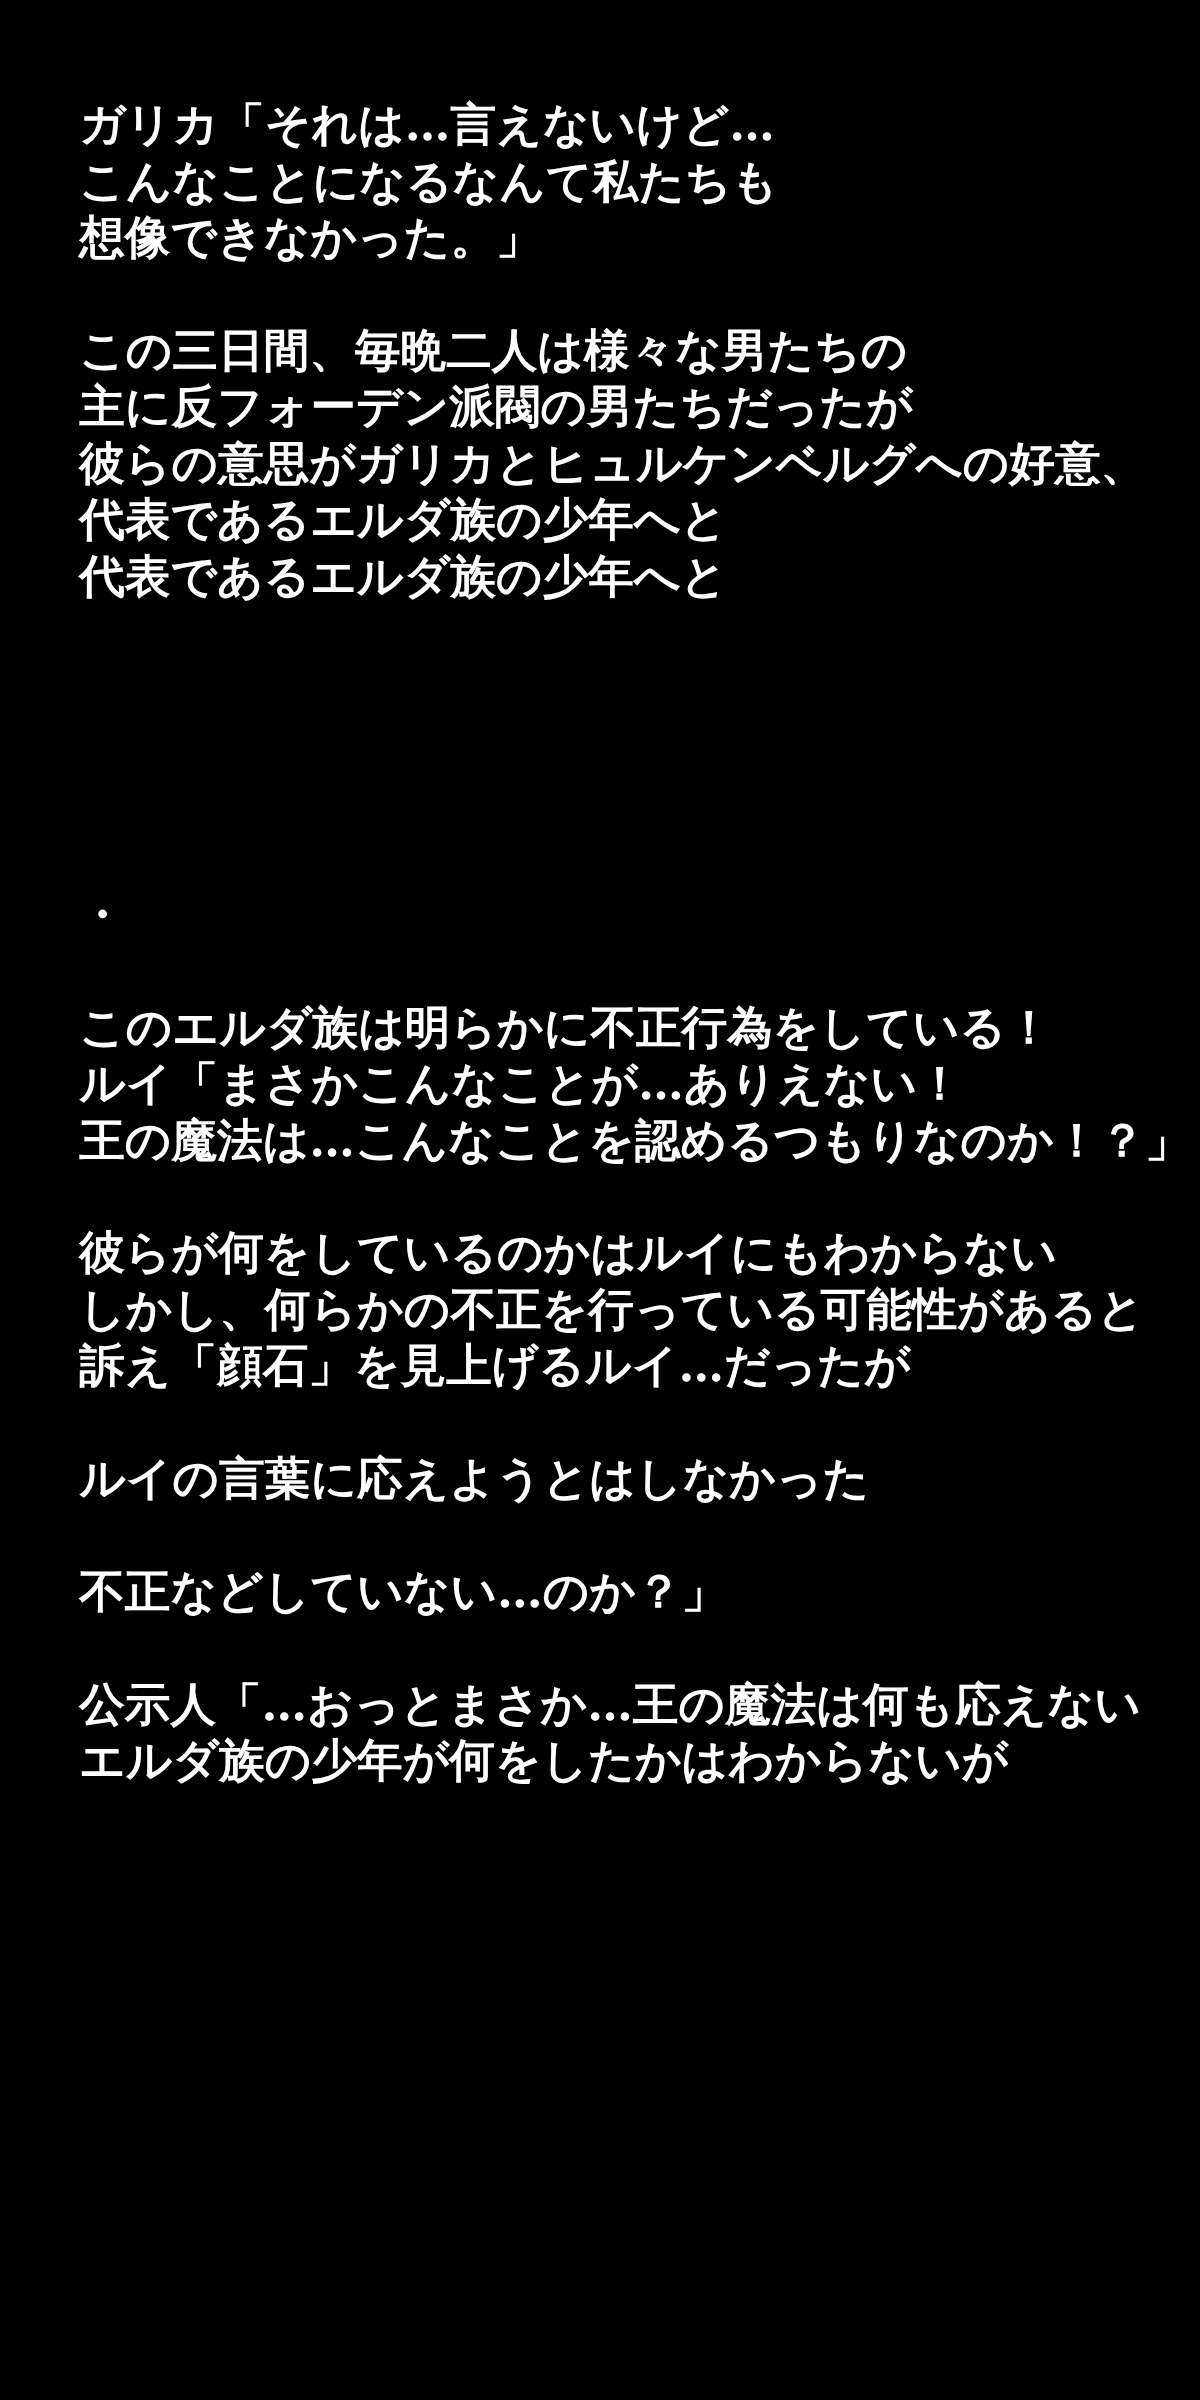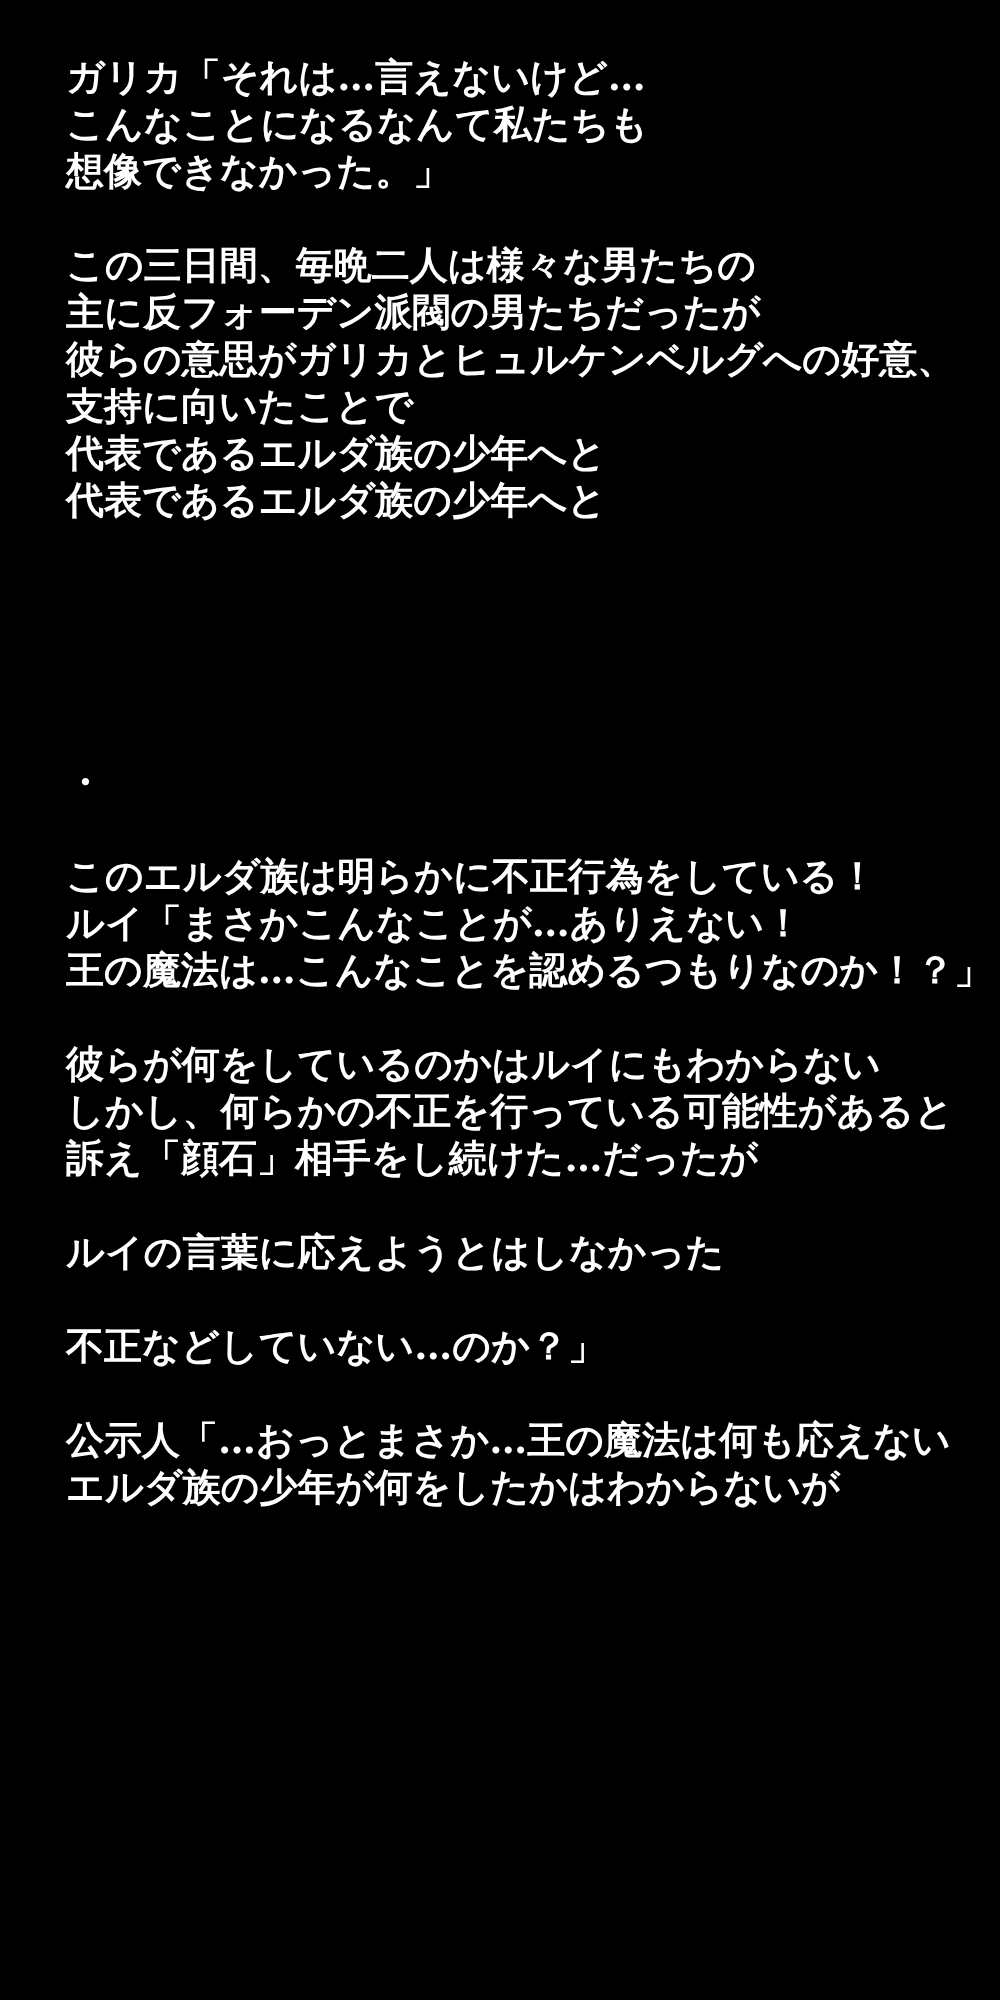--- a/index.html
+++ b/index.html
@@ -17,21 +17,21 @@
     position: absolute;
     left: 0;
     top: 0;
     width: 1000px;
     height: 2000px;
     background: #000000;
   }
   .story {
     position: absolute;
     left: 66px;
-    top: 53px;
+    top: 80px;
     width: 934px;
     color: #ffffff;
     font-family: "DejaVu Serif", "Liberation Serif", serif;
     font-weight: bold;
     font-size: 38px;
     line-height: 47px;
     letter-spacing: 0;
     white-space: nowrap;
   }
   .line {
@@ -43,37 +43,36 @@
 
 <div class="screen">
   <div class="story" style="color: rgb(255, 255, 255);">
       <div class="line">ガリカ「それは…言えないけど…</div>
       <div class="line">こんなことになるなんて私たちも</div>
       <div class="line">想像できなかった。」</div>
       <div class="line">&nbsp;</div>
       <div class="line">この三日間、毎晩二人は様々な男たちの</div>
       <div class="line">主に反フォーデン派閥の男たちだったが</div>
       <div class="line">彼らの意思がガリカとヒュルケンベルグへの好意、</div>
-      <div class="line">支持に向いたことで</div>
       <div class="line">代表であるエルダ族の少年へと</div>
       <div class="line">代表であるエルダ族の少年へと</div>
       <div class="line">&nbsp;</div>
       <div class="line">&nbsp;</div>
       <div class="line">&nbsp;</div>
       <div class="line">&nbsp;</div>
       <div class="line">&nbsp;</div>
       <div class="line">・</div>
       <div class="line">&nbsp;</div>
       <div class="line">このエルダ族は明らかに不正行為をしている！</div>
       <div class="line">ルイ「まさかこんなことが…ありえない！</div>
       <div class="line">王の魔法は…こんなことを認めるつもりなのか！？」</div>
       <div class="line">&nbsp;</div>
       <div class="line">彼らが何をしているのかはルイにもわからない</div>
       <div class="line">しかし、何らかの不正を行っている可能性があると</div>
-      <div class="line">訴え「顔石」相手をし続けた…だったが</div>
+      <div class="line">訴え「顔石」を見上げるルイ…だったが</div>
       <div class="line">&nbsp;</div>
       <div class="line">ルイの言葉に応えようとはしなかった</div>
       <div class="line">&nbsp;</div>
       <div class="line">不正などしていない…のか？」</div>
       <div class="line">&nbsp;</div>
       <div class="line">公示人「…おっとまさか…王の魔法は何も応えない</div>
       <div class="line">エルダ族の少年が何をしたかはわからないが</div>
     </div>
 </div>
 

